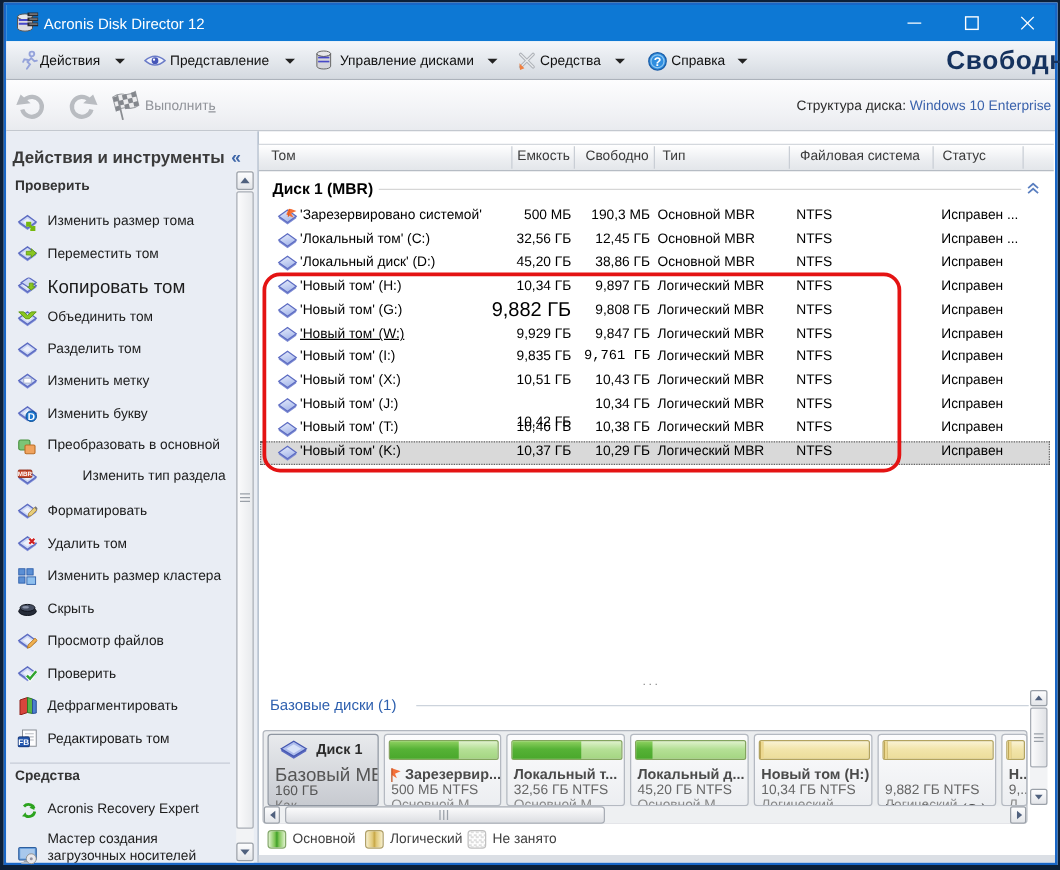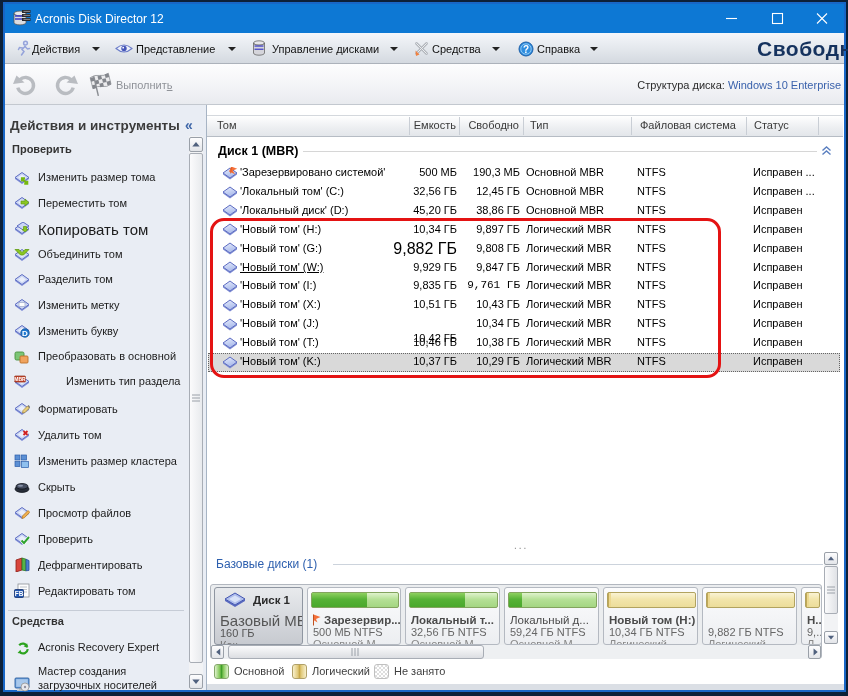--- a/index.html
+++ b/index.html
@@ -514,22 +514,22 @@
 <div style="left:405px;top:587px;width:95px;height:58px;background:linear-gradient(#fcfcfd,#eceef1);border:1px solid #b4b9c1;border-radius:3px;overflow:hidden">
     <div style="position:absolute;left:3px;top:4px;width:89px;height:16px;background:linear-gradient(#dff2cc,#b5e096 45%,#a4d682);border:1px solid #83a45e;border-radius:2px"></div>
     <div style="position:absolute;left:4px;top:5px;width:55px;height:14px;background:linear-gradient(#8ed060,#56b236 45%,#4aa82c)"></div>
     <span style="position:absolute;font-size:11.5px;line-height:14.5px;color:#4a4a4a;white-space:nowrap;left:5px;top:25px;font-weight:bold;">Локальный т...</span>
     <span style="position:absolute;font-size:11px;line-height:14px;color:#666;white-space:nowrap;left:5px;top:37px;">32,56 ГБ NTFS</span>
     <span style="position:absolute;font-size:11px;line-height:14px;color:#888;white-space:nowrap;left:5px;top:49px;">Основной М...</span>
   </div>
 <div style="left:504px;top:587px;width:95px;height:58px;background:linear-gradient(#fcfcfd,#eceef1);border:1px solid #b4b9c1;border-radius:3px;overflow:hidden">
     <div style="position:absolute;left:3px;top:4px;width:89px;height:16px;background:linear-gradient(#dff2cc,#b5e096 45%,#a4d682);border:1px solid #83a45e;border-radius:2px"></div>
     <div style="position:absolute;left:4px;top:5px;width:13px;height:14px;background:linear-gradient(#8ed060,#56b236 45%,#4aa82c)"></div>
-    <span style="position:absolute;font-size:11.5px;line-height:14.5px;color:#4a4a4a;white-space:nowrap;left:5px;top:25px;font-weight:normal;">Локальный д...</span>
-    <span style="position:absolute;font-size:11px;line-height:14px;color:#666;white-space:nowrap;left:5px;top:37px;">59,24 ГБ NTFS</span>
+    <span style="position:absolute;font-size:11.5px;line-height:14.5px;color:#4a4a4a;white-space:nowrap;left:5px;top:25px;font-weight:bold;">Локальный д...</span>
+    <span style="position:absolute;font-size:11px;line-height:14px;color:#666;white-space:nowrap;left:5px;top:37px;">45,20 ГБ NTFS</span>
     <span style="position:absolute;font-size:11px;line-height:14px;color:#888;white-space:nowrap;left:5px;top:49px;">Основной М...</span>
   </div>
 <div style="left:603px;top:587px;width:95px;height:58px;background:linear-gradient(#fcfcfd,#eceef1);border:1px solid #b4b9c1;border-radius:3px;overflow:hidden">
     <div style="position:absolute;left:3px;top:4px;width:89px;height:16px;background:linear-gradient(#faf3d4,#f2e5ab 45%,#ecdd9a);border:1px solid #b2a35f;border-radius:2px"></div>
     <div style="position:absolute;left:4px;top:5px;width:3px;height:14px;background:repeating-linear-gradient(90deg,#c0a858 0 1px,#ecd890 1px 3px)"></div>
     <span style="position:absolute;font-size:11.5px;line-height:14.5px;color:#4a4a4a;white-space:nowrap;left:5px;top:25px;font-weight:bold;">Новый том (H:)</span>
     <span style="position:absolute;font-size:11px;line-height:14px;color:#666;white-space:nowrap;left:5px;top:37px;">10,34 ГБ NTFS</span>
     <span style="position:absolute;font-size:11px;line-height:14px;color:#888;white-space:nowrap;left:5px;top:49px;">Логический...</span>
   </div>
 <div style="left:702px;top:587px;width:95px;height:58px;background:linear-gradient(#fcfcfd,#eceef1);border:1px solid #b4b9c1;border-radius:3px;overflow:hidden">

